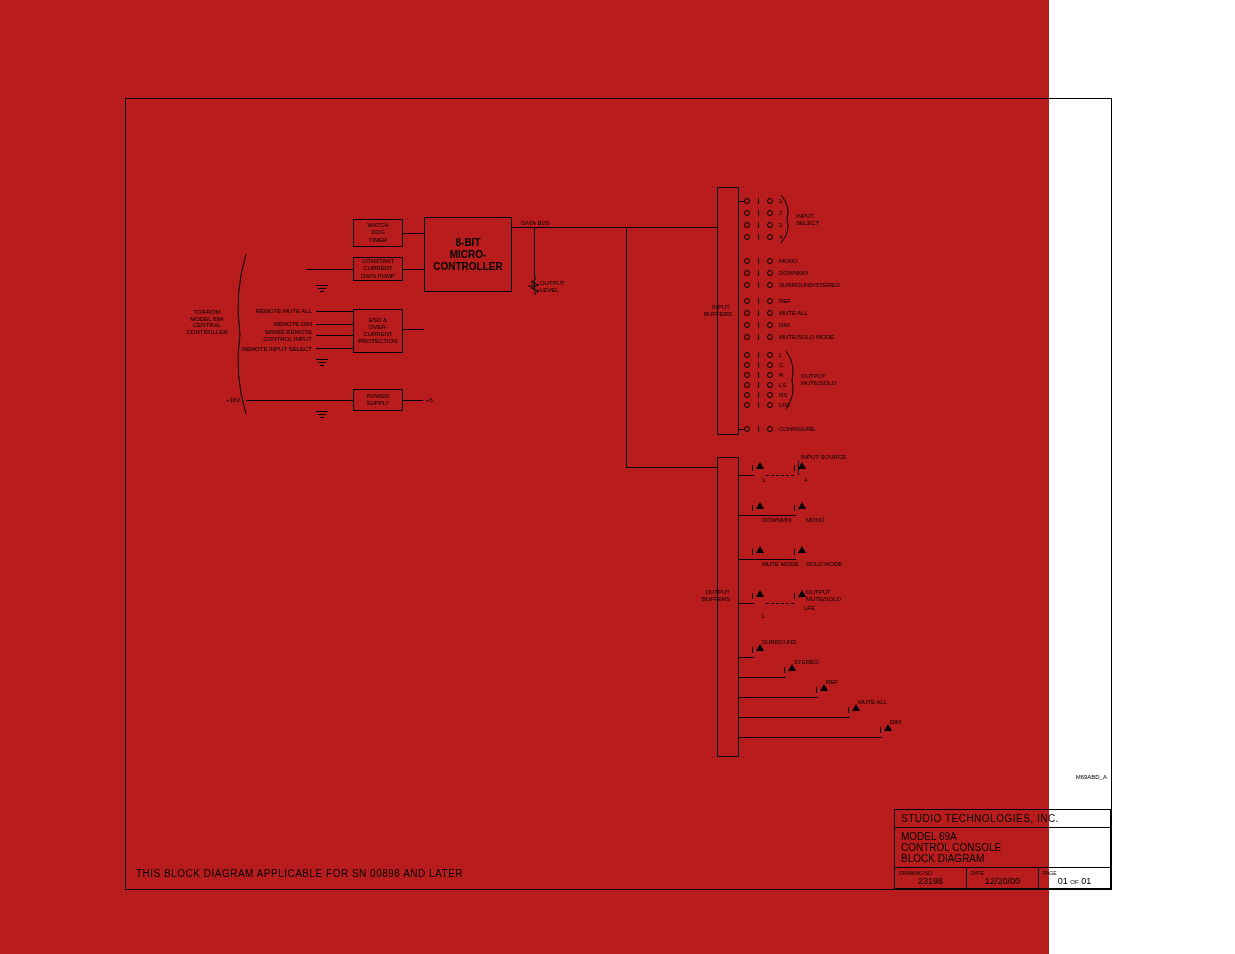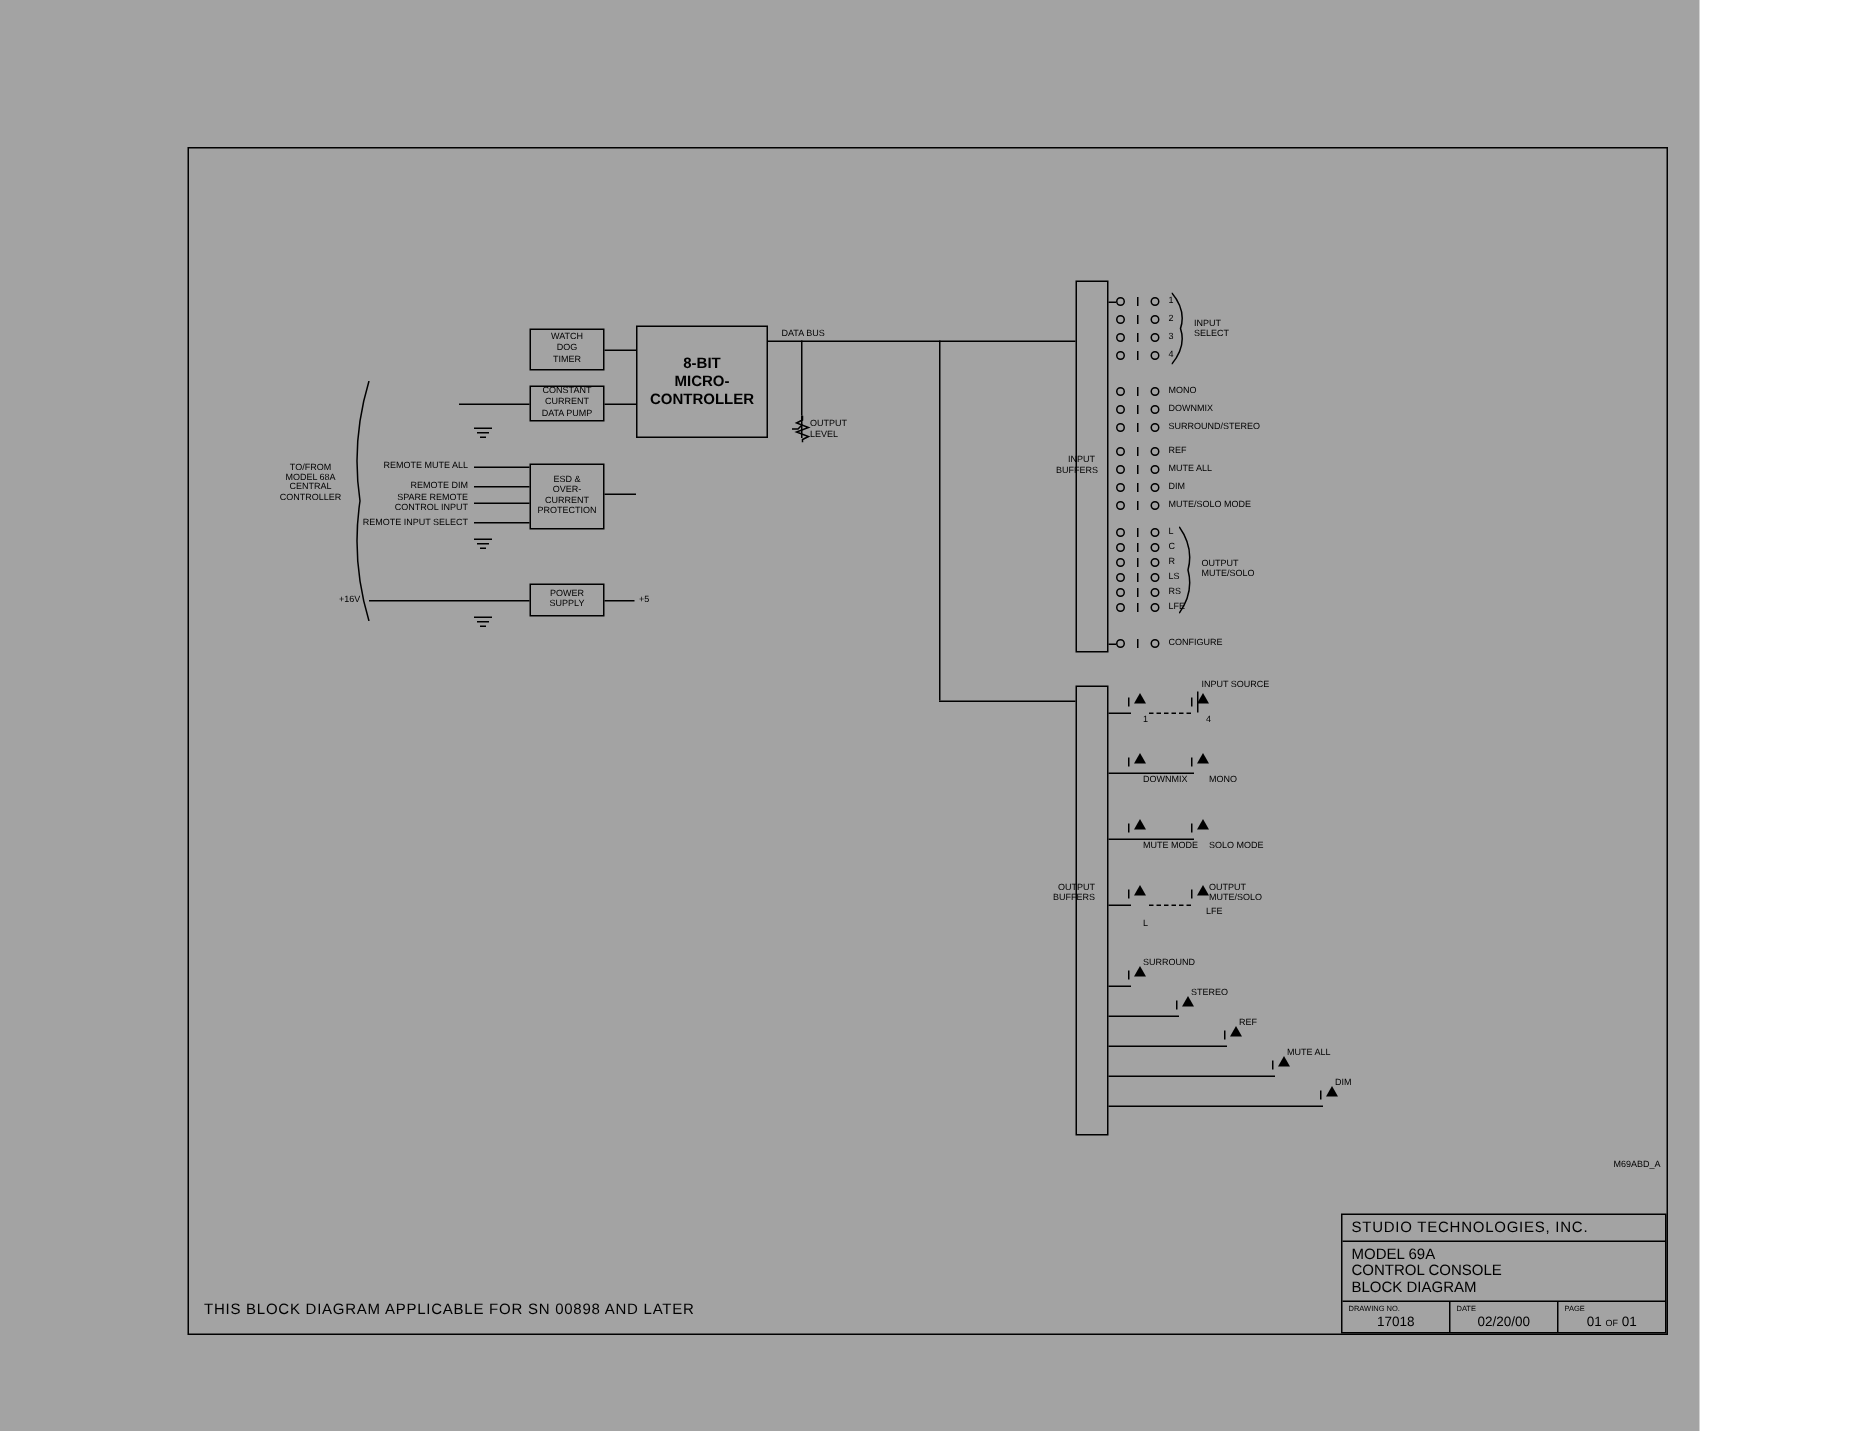--- a/index.html
+++ b/index.html
@@ -1,16 +1,16 @@
 <!DOCTYPE html>
 <html><head>
 <meta charset="utf-8">
 <style>
   html,body{margin:0;padding:0;background:#fff;font-family:Arial,Helvetica,sans-serif}
-  .page{position:relative;width:1133px;height:954px;background:#a3a3a3}
+  .page{position:relative;width:1049px;height:954px;background:#b91c1c}
   .frame{position:absolute;left:125px;top:98px;width:985px;height:790px;border:1px solid #000}
   .box{position:absolute;border:1px solid #000;text-align:center;font-size:7px;line-height:1.2;display:flex;align-items:center;justify-content:center;padding:2px;box-sizing:border-box}
   .lbl{position:absolute;font-size:7px;line-height:1.1;white-space:nowrap}
   .lblr{text-align:right}
   .line{position:absolute;background:#000}
   .hl{height:1px}
   .vl{width:1px}
   .sw-o{display:inline-block;width:4px;height:4px;border:1px solid #000;border-radius:50%}
   .sw-row{position:absolute;height:8px;display:flex;align-items:center;gap:6px;font-size:6px}
   .sw-row .bar{width:1px;height:6px;background:#000;margin:0 2px}
@@ -326,25 +326,25 @@
     <div class="tb">
       <div class="r" style="font-size:10px;letter-spacing:0.5px">STUDIO TECHNOLOGIES, INC.</div>
       <div class="r" style="font-size:10px">
         <div>MODEL 69A</div>
         <div>CONTROL CONSOLE</div>
         <div>BLOCK DIAGRAM</div>
       </div>
       <div class="cells">
         <div class="c">
           <div class="ck">DRAWING NO.</div>
-          <div class="cv">17018</div>
+          <div class="cv">23198</div>
         </div>
         <div class="c">
           <div class="ck">DATE</div>
-          <div class="cv">02/20/00</div>
+          <div class="cv">12/20/00</div>
         </div>
         <div class="c">
           <div class="ck">PAGE</div>
           <div class="cv">
             <span>01</span>
             <span style="font-size:6px">OF</span>
             <span>01</span>
           </div>
         </div>
       </div>

